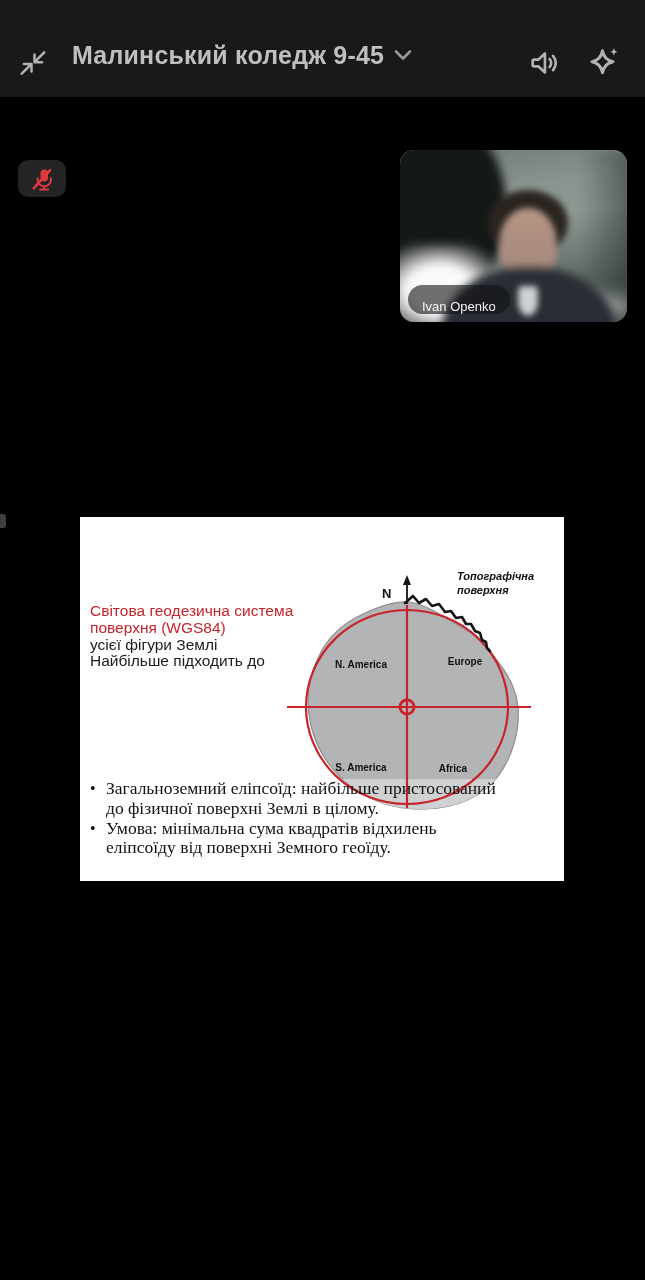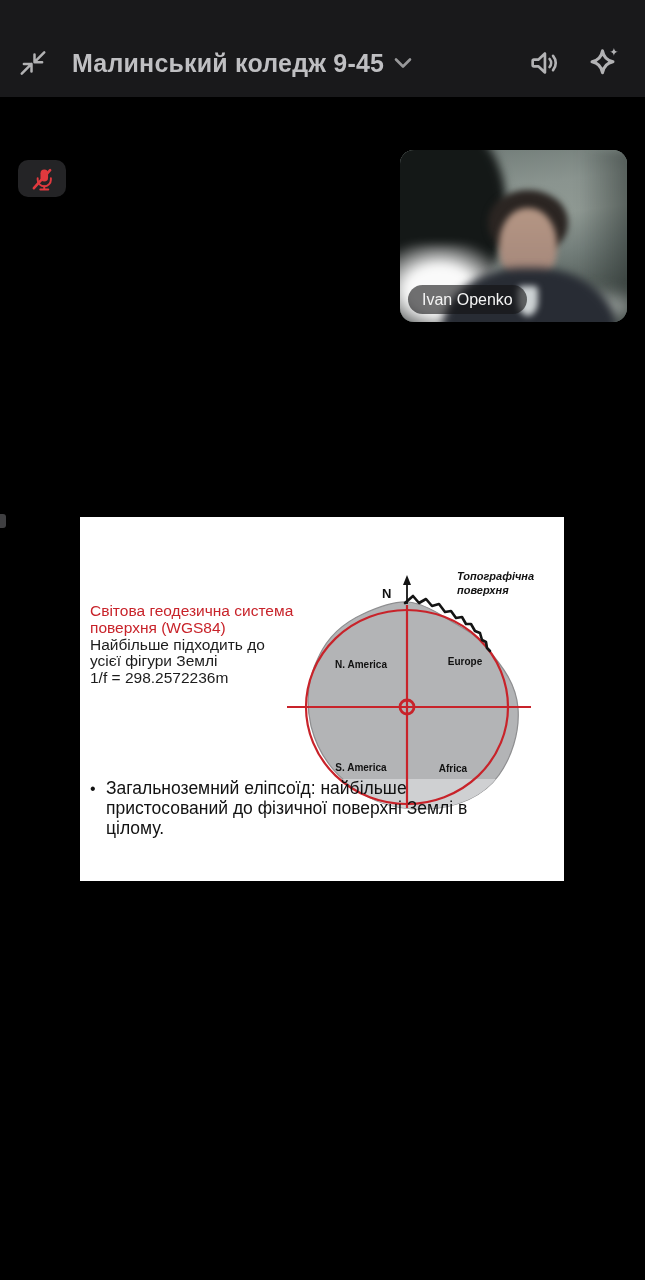--- a/index.html
+++ b/index.html
@@ -8,21 +8,21 @@
     font-family:"Liberation Sans",sans-serif;
     -webkit-font-smoothing:antialiased;
   }
   
   .topbar{
     position:absolute;left:0;top:0;width:645px;height:97px;
     background:var(--header-bg,#19191b);
   }
   .icon-btn{position:absolute;display:flex;align-items:center;justify-content:center;}
   .title-btn{
-    position:absolute;left:72px;top:44px;height:38px;
+    position:absolute;left:72px;top:36px;height:38px;
     display:flex;align-items:center;gap:10px;
   }
   .title-txt{
     color:var(--header-fg,#bfbfc2);font-size:25px;font-weight:600;
     letter-spacing:.2px;white-space:nowrap;
   }
   .tb-icon{stroke:#b2b2b4;fill:none;stroke-width:2;stroke-linecap:round;stroke-linejoin:round;}
   
   .mute-badge{
     position:absolute;left:18px;top:160px;width:48px;height:37px;border-radius:10px;
@@ -47,22 +47,22 @@
   .hair{position:absolute;left:88px;top:40px;width:80px;height:64px;background:#2b2522;
     border-radius:50% 50% 46% 46%;filter:blur(3px);}
   .face{position:absolute;left:99px;top:58px;width:58px;height:76px;
     background:linear-gradient(#b59684,#a3867a);border-radius:48%;filter:blur(3px);}
   .body-jacket{position:absolute;left:42px;top:118px;width:174px;height:84px;background:#282c34;
     border-radius:46% 46% 0 0 / 74% 74% 0 0;filter:blur(4px);}
   .collar{position:absolute;left:118px;top:136px;width:20px;height:30px;background:#cdd2d4;
     border-radius:20% 20% 60% 60%;filter:blur(3px);}
   .nametag{
     position:absolute;left:8px;bottom:8px;height:29px;padding:0 14px;border-radius:15px;
-    background:rgba(18,18,20,.6);display:flex;align-items:center;
-    color:#f4f4f4;font-size:16px;white-space:nowrap;
+    background:rgba(18,18,20,.6);display:flex;align-items:flex-end;
+    color:#f4f4f4;font-size:13px;white-space:nowrap;
   }
   
   .edge-handle{position:absolute;left:0;top:514px;width:6px;height:14px;background:#3f3f41;
     border-radius:0 3px 3px 0;}
   
   .slide{
     position:absolute;left:80px;top:517px;width:484px;height:364px;background:#ffffff;
   }
   .slide-textblock{
     position:absolute;left:10px;top:86px;width:228px;text-align:left;
@@ -70,21 +70,21 @@
   }
   .slide-title-line{color:var(--accent-red,#c8232a);}
   .diagram-svg{position:absolute;inset:0;width:484px;height:364px;}
   .red-stroke{stroke:var(--accent-red,#c8232a);fill:none;}
   .land{fill:var(--landmass-gray,#b3b4b6);stroke:var(--landmass-outline,#8e8e90);stroke-width:1.2;}
   .land-light{fill:var(--landmass-light,#cfd0d2);}
   .topo-line{stroke:#141414;stroke-width:2.6;fill:none;stroke-linejoin:round;stroke-linecap:round;}
   .dg-label{font-family:"Liberation Sans",sans-serif;fill:#111;font-weight:bold;}
   .bullets{
     position:absolute;left:8px;top:262px;width:410px;margin:0;padding:0;list-style:none;
-    font-size:17.5px;line-height:19.8px;color:#121212;
+    font-size:17.5px;line-height:19.8px;color:#121212;font-family:Liberation Serif, serif;
   }
   .bullets li{position:relative;padding-left:18px;margin:0;}
   .bullets li::before{content:"\2022";position:absolute;left:2px;font-size:16px;}
 </style>
 </head>
 <body>
 
 <div class="topbar">
 
   <div class="icon-btn" style="left:16px;top:46px;width:34px;height:34px;">
@@ -194,21 +194,21 @@
     <text class="dg-label" x="377" y="77" font-size="11" font-style="italic">поверхня</text>
     <text class="dg-label" x="281" y="151" font-size="10" text-anchor="middle">N. America</text>
     <text class="dg-label" x="385" y="148" font-size="10" text-anchor="middle">Europe</text>
     <text class="dg-label" x="281" y="254" font-size="10" text-anchor="middle">S. America</text>
     <text class="dg-label" x="373" y="255" font-size="10" text-anchor="middle">Africa</text>
   </svg>
 
   <div class="slide-textblock">
     <div class="slide-title-line">Світова геодезична система</div>
     <div class="slide-title-line">поверхня (WGS84)</div>
+    <div>усієї фігури Землі</div>
     <div>Найбільше підходить до</div>
-    <div>усієї фігури Землі</div>
-    <div>1/f = 298.2572236m</div>
   </div>
 
   <ul class="bullets">
     <li>Загальноземний еліпсоїд: найбільше пристосований до фізичної поверхні Землі в цілому.</li>
+    <li>Умова: мінімальна сума квадратів відхилень еліпсоїду від поверхні Земного геоїду.</li>
   </ul>
 </div>
 
 </body></html>

